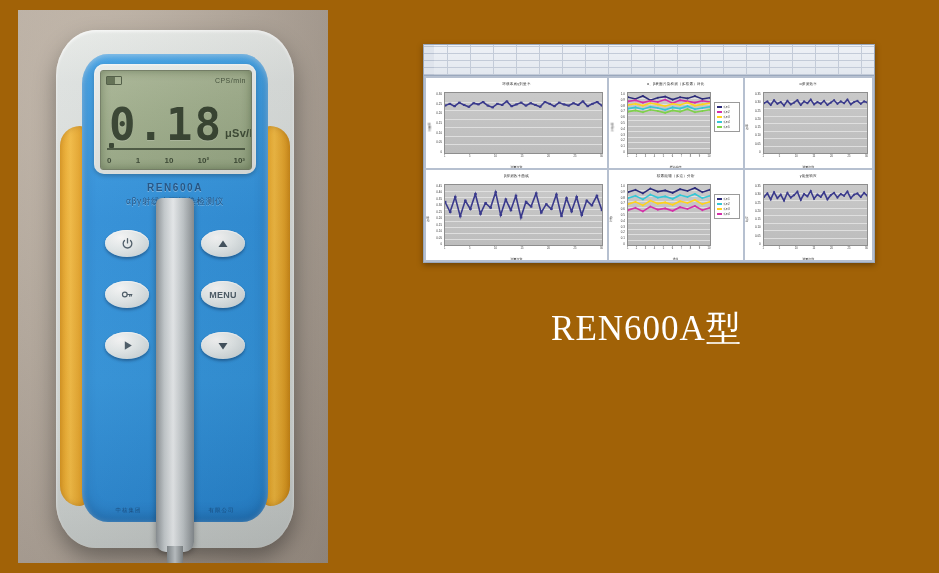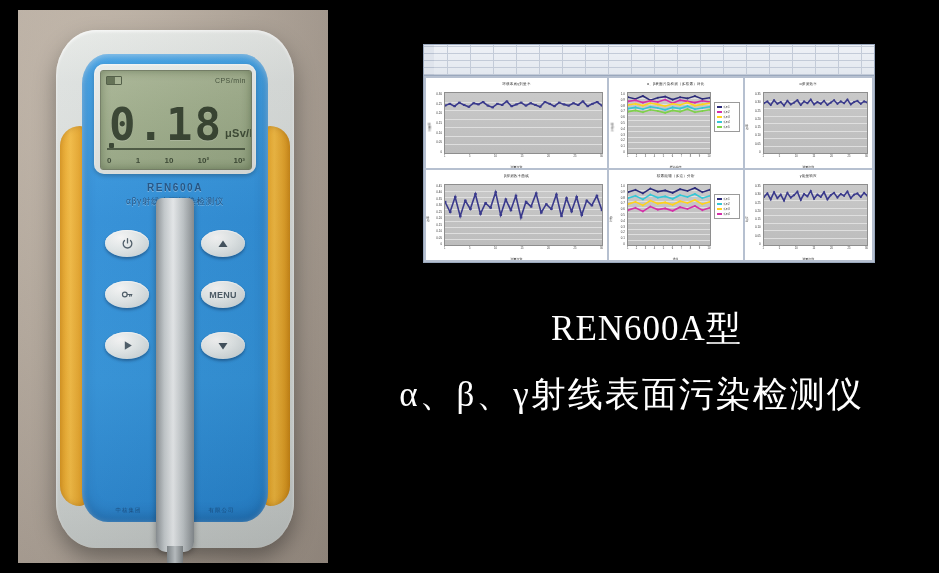--- a/index.html
+++ b/index.html
@@ -2,21 +2,21 @@
 <html><head>
 <meta charset="utf-8">
 <style>
   html,body{margin:0;padding:0;}
   body{
     width:939px;height:573px;overflow:hidden;
     background:#0b3c85;
     font-family:"Liberation Sans",sans-serif;
     position:relative;
   }
-  .stage{position:absolute;inset:0;background:#000000;}
+  .stage{position:absolute;inset:0;background:#a16207;}
 
   
   .photo{
     position:absolute;left:18px;top:10px;width:310px;height:553px;
     background:
       radial-gradient(ellipse at 30% 18%, #c0b4a6 0%, #b3a79a 45%, #a1958a 100%);
     overflow:hidden;
   }
   .photo::after{
     content:"";position:absolute;inset:0;
@@ -855,16 +855,15 @@
               <span>30</span>
             </div>
             <div class="xlab">测量次数</div>
           </div>
         </div>
       </div>
   </div>
 
   <div class="caption">
     <div class="cap1">REN600A型</div>
-    <div class="cap2">α、β、γ射线表面污染检测仪</div>
   </div>
 
 </div>
 
 </body></html>

